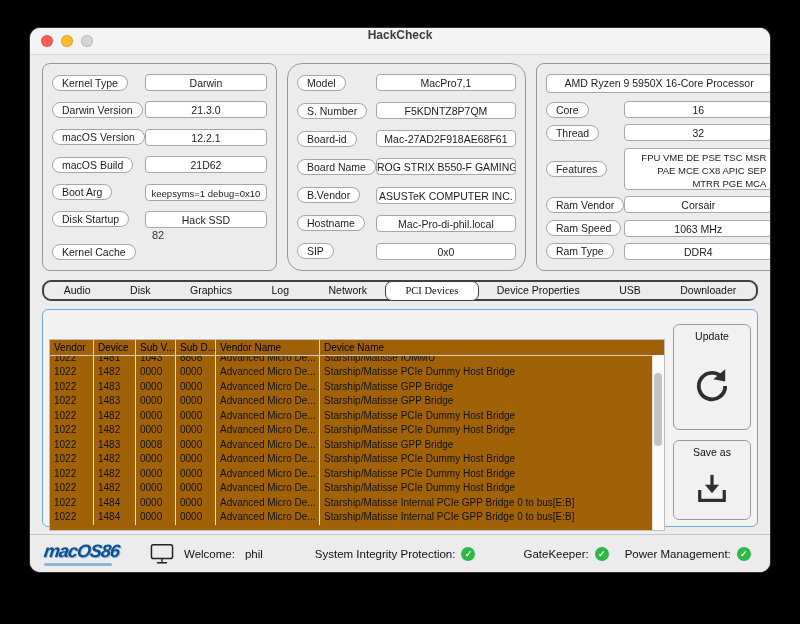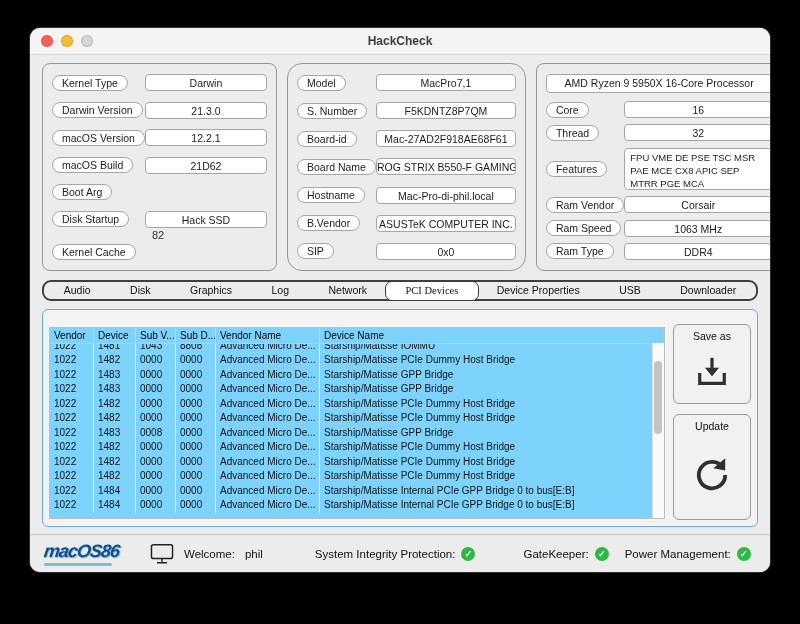--- a/index.html
+++ b/index.html
@@ -11,21 +11,21 @@
   #screen { position:absolute; inset:0; }
 
   
   .window {
     position:absolute; left:30px; top:28px; width:740px; height:544px;
     background:#ececec; border-radius:10px; overflow:hidden;
     box-shadow:0 0 0 1px rgba(255,255,255,.18), 0 10px 30px rgba(0,0,0,.6);
   }
   .titlebar {
     height:26px; background:#f4f4f4; border-bottom:1px solid #d8d8d8;
-    display:flex; align-items:center; justify-content:center; position:relative;
+    display:flex; align-items:flex-start; justify-content:center; position:relative;
   }
   .lights { position:absolute; left:11px; top:7px; display:flex; gap:8px; }
   .light { width:12px; height:12px; border-radius:50%; border:.5px solid rgba(0,0,0,.15); box-sizing:border-box; }
   .light.red { background:#ff5f57; }
   .light.yellow { background:#febc2e; }
   .light.gray { background:#d6d6d6; }
   .title { font-size:12px; font-weight:bold; color:#3c3c3c; }
 
   
   .panels { display:flex; gap:10px; padding:8px 12px 0 12px; }
@@ -54,21 +54,21 @@
   .kernel .prows .prow:nth-child(5) .pvalue { font-size:9.5px; }
   .fragment { font-size:11px; color:#333; margin:2px 0 2px 100px; height:10px; line-height:10px; }
   .kcrow { margin-top:2px; }
   .cpu-header {
     background:#fff; border:1px solid #a6a6a6; border-radius:4px;
     height:17px; line-height:17px; text-align:center; font-size:10.5px; color:#1c1c1c;
     margin-bottom:8px; white-space:nowrap; overflow:hidden;
   }
   .cpu .prows .prow:nth-child(3) .pvalue {
     height:42px; line-height:13px; white-space:normal; font-size:9.5px;
-    text-align:left; padding:2px 5px;
+    text-align:right; padding:2px 5px;
   }
 
   
   .tabbar {
     margin:9px 12px 0 12px; border:2px solid #3f3f3f; border-radius:9px;
     height:17px; display:flex; align-items:center;
   }
   .tab {
     flex:1 1 auto; text-align:center; font-size:10.5px; color:#101010;
     padding:0 10px; white-space:nowrap; line-height:17px;
@@ -78,22 +78,22 @@
     height:20px; line-height:18px; margin:-3px -2px; box-sizing:border-box; z-index:2;font-family:Liberation Serif, serif;
   }
 
   
   .main {
     margin:8px 12px 0 12px; border:1px solid #6fa8dc; border-radius:6px;
     height:218px; box-sizing:border-box; padding:6px;
     display:flex; gap:8px; background:#f3f3f3;
   }
   .table-wrap {
-    flex:1; position:relative; margin-top:11px; height:192px;
-    background:#7dd3fc; border:1px solid #bdbdbd; box-sizing:border-box; overflow:hidden;
+    flex:1; position:relative; margin-top:23px; height:192px;
+    background:#a16207; border:1px solid #bdbdbd; box-sizing:border-box; overflow:hidden;
   }
   .thead { display:flex; border-bottom:1px solid #c9c9c9; height:15px; }
   .th {
     font-size:10px; color:#000; line-height:15px; padding-left:4px;
     border-right:1px solid #d4d4d4; box-sizing:border-box; overflow:hidden; white-space:nowrap;
   }
   .tbody { }
   .trow { display:flex; height:14.5px; align-items:flex-start; }
   .td {
     font-size:10px; color:#111; line-height:14.5px; padding-left:4px;
@@ -182,20 +182,21 @@
             <div class="prow">
             <span class="plabel">macOS Version</span>
             <span class="pvalue">12.2.1</span>
           </div>
             <div class="prow">
             <span class="plabel">macOS Build</span>
             <span class="pvalue">21D62</span>
           </div>
             <div class="prow">
             <span class="plabel">Boot Arg</span>
+            <span class="pvalue">keepsyms=1 debug=0x10</span>
           </div>
             <div class="prow">
             <span class="plabel">Disk Startup</span>
             <span class="pvalue">Hack SSD</span>
           </div>
           </div>
         <div class="fragment">82</div>
         <div class="prow kcrow">
           <span class="plabel">Kernel Cache</span>
         </div>
@@ -214,26 +215,26 @@
           </div>
             <div class="prow">
             <span class="plabel">Board-id</span>
             <span class="pvalue">Mac-27AD2F918AE68F61</span>
           </div>
             <div class="prow">
             <span class="plabel">Board Name</span>
             <span class="pvalue">ROG STRIX B550-F GAMING</span>
           </div>
             <div class="prow">
+            <span class="plabel">B.Vendor</span>
+            <span class="pvalue">ASUSTeK COMPUTER INC.</span>
+          </div>
+            <div class="prow">
             <span class="plabel">Hostname</span>
             <span class="pvalue">Mac-Pro-di-phil.local</span>
-          </div>
-            <div class="prow">
-            <span class="plabel">B.Vendor</span>
-            <span class="pvalue">ASUSTeK COMPUTER INC.</span>
           </div>
             <div class="prow">
             <span class="plabel">SIP</span>
             <span class="pvalue">0x0</span>
           </div>
           </div>
       </div>
 
       <div class="panel cpu">
         <div class="cpu-header">AMD Ryzen 9 5950X 16-Core Processor</div>
@@ -391,35 +392,35 @@
             <div class="td">Advanced Micro De...</div>
             <div class="td">Starship/Matisse Internal PCIe GPP Bridge 0 to bus[E:B]</div>
           </div>
           </div>
         <div class="scrollbar">
           <div class="thumb"></div>
         </div>
       </div>
 
       <div class="side-actions">
+        <div class="action-box update">
+          <div class="action-label">Update</div>
+          <svg viewBox="0 0 44 44" width="40" height="40">
+            <path d="M34 14 A14.5 14.5 0 1 0 36.5 22" stroke="#2f2f2f" stroke-width="4.2" fill="none"></path>
+            <polygon points="36.5,3.5 36.5,17 23.5,14.5" fill="#2f2f2f"></polygon>
+          </svg>
+        </div>
         <div class="action-box save">
           <div class="action-label">Save as</div>
           <svg viewBox="0 0 36 36" width="34" height="34">
             <path d="M5 19 v11 h26 v-11" stroke="#2f2f2f" stroke-width="3.4" fill="none"></path>
             <line x1="18" y1="3" x2="18" y2="14" stroke="#2f2f2f" stroke-width="3.4"></line>
             <polygon points="10.5,13.5 25.5,13.5 18,22.5" fill="#2f2f2f"></polygon>
           </svg>
         </div>
-        <div class="action-box update">
-          <div class="action-label">Update</div>
-          <svg viewBox="0 0 44 44" width="40" height="40">
-            <path d="M34 14 A14.5 14.5 0 1 0 36.5 22" stroke="#2f2f2f" stroke-width="4.2" fill="none"></path>
-            <polygon points="36.5,3.5 36.5,17 23.5,14.5" fill="#2f2f2f"></polygon>
-          </svg>
-        </div>
       </div>
 
     </div>
 
     <div class="statusbar">
       <div class="logo">
         <div class="logo-text">macOS86</div>
         <div class="logo-sub"></div>
       </div>
       <div class="monitor">

